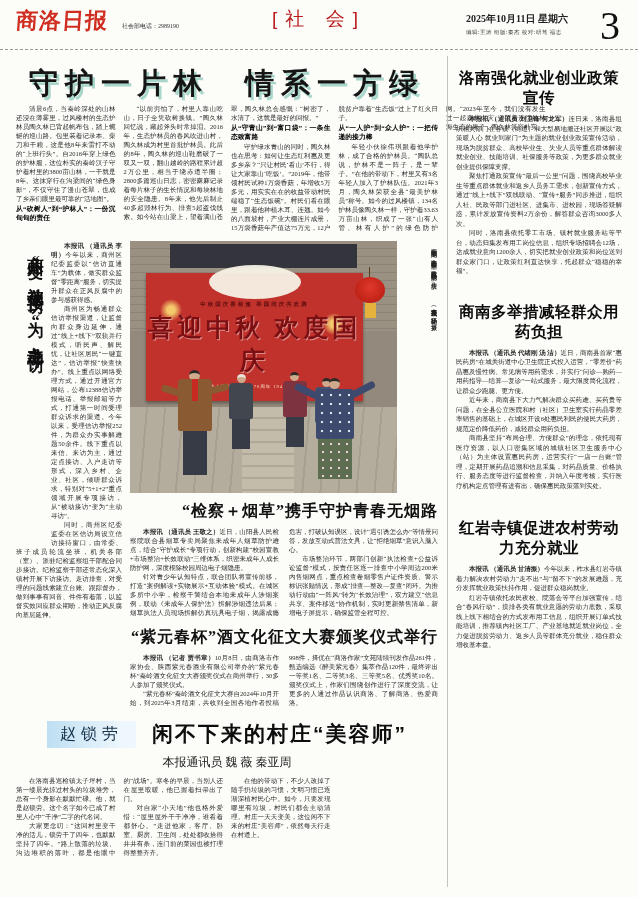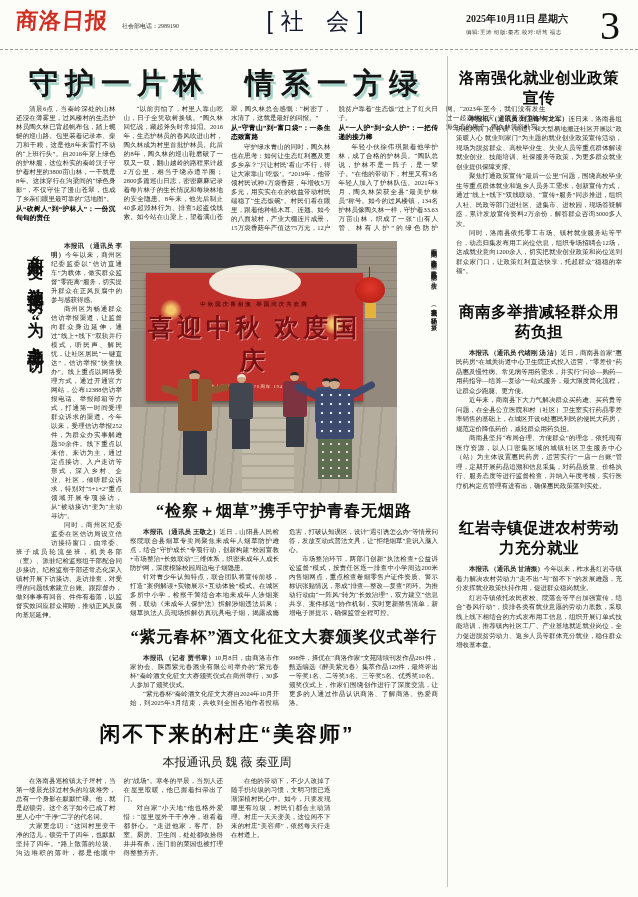--- a/index.html
+++ b/index.html
@@ -9,21 +9,21 @@
     font-family:"Liberation Serif","DejaVu Serif",serif; color:#1c1c1c;
     position:relative; overflow:hidden;
   }
   
   .masthead { height:50px; padding:6px 16px 0 16px; position:relative;
     border-bottom:1px dashed #9a9a9a; }
   .logo { color:#cf2e21; font-size:22px; font-weight:bold; letter-spacing:1px;
     display:inline-block; transform:skewX(-4deg); }
   .dept-phone { font-size:6px; color:#333; display:inline-block; margin-left:10px; }
   .section-title { position:absolute; left:0; right:0; top:6px; text-align:center;
-    font-size:23px; color:#0f172a; letter-spacing:8px;
+    font-size:19px; color:#b91c1c; letter-spacing:8px;
     font-family:"Liberation Sans","DejaVu Sans",sans-serif; }
   .date-wrap { position:absolute; right:70px; top:12px; text-align:left;margin-left:22px; }
   .date-line { font-size:10px; font-weight:bold; color:#222; }
   .staff-line { font-size:5.5px; color:#444; margin-top:3px; letter-spacing:.5px; }
   .page-num { position:absolute; right:18px; top:2px; font-size:40px; color:#111;
     font-family:"Liberation Serif",serif; }
   
   .content { display:flex; padding:6px 16px 8px 16px; height:845px; gap:9px; }
   .main-zone { width:422px; flex:none; }
   .right-zone { flex:1; border-left:1px solid #c2c2c0; padding-left:8px; }
@@ -100,21 +100,21 @@
   .pb1 .head { border-top-color:#e8e4da; }
   .pb2 { left:56%; bottom:46px; }
   .pb2 .torso { background:#7e3340; }
   .pb3 { left:68%; bottom:40px; }
   .pb3 .torso { background:radial-gradient(circle at 4px 4px,#d9dde8 1px,transparent 1.4px) 0 0/7px 7px,#45526f; }
   .photo-caption { width:21px; flex:none; writing-mode:vertical-rl; text-orientation:upright;
     font-size:6px; line-height:8.5px; color:#222; padding-top:3px; letter-spacing:.5px; }
   .photo-caption .credit { margin-top:10px; font-weight:bold; }
   
   .c-art { margin-top:8px; }
-  .c-art h2 { text-align:center; font-size:16px; font-weight:bold; letter-spacing:1px; color:#101010; }
+  .c-art h2 { text-align:right; font-size:16px; font-weight:bold; letter-spacing:1px; color:#101010; }
   .cols2 { column-count:2; column-gap:10px; margin-top:5px; }
   .h-jc { height:92px; }
   .h-zy { height:58px; }
   
   .bottom-art { margin-top:9px; }
   .bottom-head { display:flex; justify-content:center; align-items:center; gap:16px; }
   .badge { font-size:16px; letter-spacing:5px; padding:3px 13px; color:#16324a;
     background:linear-gradient(90deg,#bedff2,#eef7fd 85%); }
   .bottom-title { font-size:21px; font-weight:bold; letter-spacing:2px;
     font-family:"Liberation Sans","DejaVu Sans",sans-serif; color:#0d0d0d; }
@@ -245,20 +245,21 @@
                 <p><b>本报讯 （记者 贾书章）</b>10月8日，由商洛市作家协会、陕西紫元春酒业有限公司举办的“紫元春杯”秦岭酒文化征文大赛颁奖仪式在商州举行，30多人参加了颁奖仪式。</p>
                 <p>“紫元春杯”秦岭酒文化征文大赛自2024年10月开始，到2025年3月结束，共收到全国各地作者投稿998件，择优在“商洛作家”文苑陆续刊发作品261件，甄选编选《醉美紫元春》集萃作品120件，最终评出一等奖1名、二等奖3名、三等奖5名、优秀奖10名。颁奖仪式上，作家们围绕创作进行了深度交流，让更多的人通过作品认识商洛、了解商洛、热爱商洛。</p>
               </div>
           </div>
 
         </div>
       </div>
 
       <div class="bottom-art">
         <div class="bottom-head">
+          <span class="badge">赵锁劳</span>
           <span class="bottom-title">闲不下来的村庄“美容师”</span>
         </div>
         <div class="bottom-byline">本报通讯员  魏 薇  秦亚周</div>
         <div class="body-cols cols4 h-bt">
             <p>在洛南县巡检镇太子坪村，当第一缕晨光掠过村头的垃圾堆旁，总有一个身影在默默忙碌。他，就是赵锁劳。这个名字如今已成了村里人心中“干净”二字的代名词。</p>
             <p>大家更念叨：“这回村里变干净的活儿，锁劳干了四年，也默默坚持了四年。”路上散落的垃圾、沟边堆积的落叶，都是他眼中的“战场”。寒冬的早晨，当别人还在屋里取暖，他已握着扫帚出了门。</p>
             <p>对自家“小天地”他也格外爱惜：“屋里屋外干干净净，谁看着都舒心。”走进他家，客厅、卧室、厨房、卫生间，处处都收拾得井井有条，连门前的菜园也被打理得整整齐齐。</p>
             <p>在他的带动下，不少人改掉了随手扔垃圾的习惯，文明习惯已逐渐深植村民心中。如今，只要发现哪里有垃圾，村民们都会主动清理。村庄一天天变美，这位闲不下来的村庄“美容师”，依然每天行走在村道上。</p>
           </div>
       </div>

